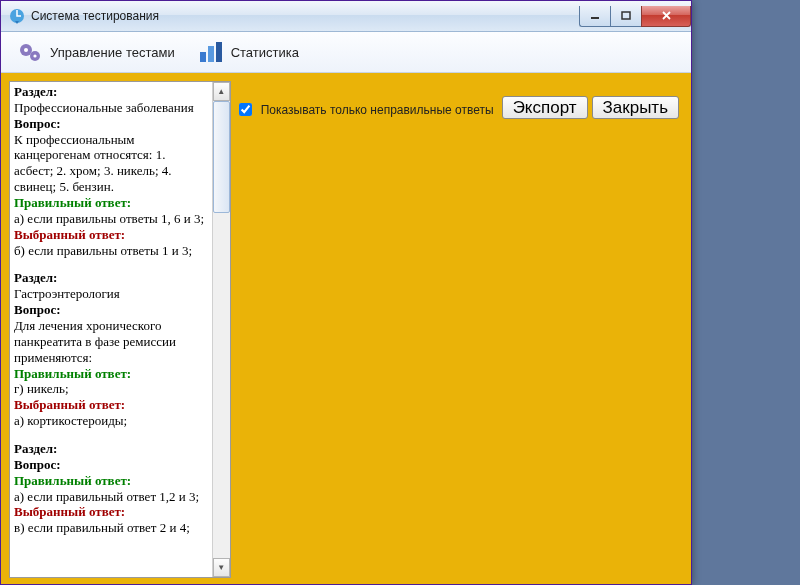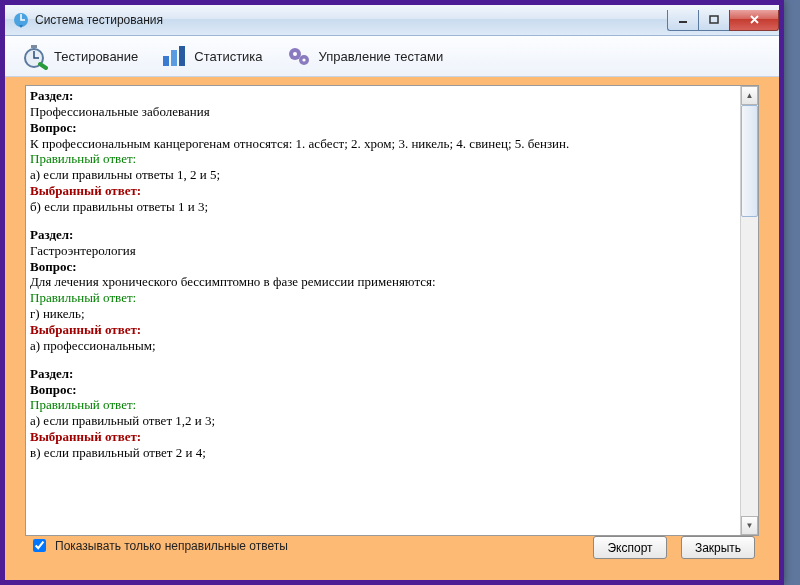--- a/index.html
+++ b/index.html
@@ -1,44 +1,44 @@
 <!DOCTYPE html>
 <html><head>
 <meta charset="utf-8">
 <style>
   html,body{margin:0;padding:0;font-family:"Segoe UI",Tahoma,Arial,sans-serif;background:#5f779c}
-  .window{width:784px;height:585px;background:#fff;border:5px solid #4c1d95;box-sizing:border-box;display:flex;flex-direction:column;box-shadow:0 0 8px rgba(0,0,0,.4)}
+  .window{width:692px;height:585px;background:#fff;border:1px solid #4c1d95;box-sizing:border-box;display:flex;flex-direction:column;box-shadow:0 0 8px rgba(0,0,0,.4)}
   .titlebar{height:30px;background:linear-gradient(#f3f7fc,#dde8f5 45%,#c9dbef 46%,#dde9f6);display:flex;align-items:center;border-bottom:1px solid #9db7d4;position:relative}
   .tb-icon{width:16px;height:16px;margin:0 6px 0 8px}
   .tb-title{font-size:12px;color:#1a1a1a}
   .tb-controls{margin-left:auto;display:flex;height:20px;margin-right:0}
   .tb-btn{width:30px;height:20px;border:1px solid #5a7aa0;border-top:none;background:linear-gradient(#eaf1fa,#cadcf0);display:flex;align-items:center;justify-content:center;color:#2a2a2a}
   .tb-btn:not(:last-child){border-right:none}
   .tb-btn.min{border-bottom-left-radius:3px}
   .tb-btn.close{width:48px;background:linear-gradient(#e9a3a0,#d5655d 45%,#c43c30 46%,#d76058);border-color:#8a3a33;border-bottom-right-radius:3px;color:#fff}
   .tb-btn svg{display:block}
   .toolbar{height:40px;background:linear-gradient(#fcfdff,#eef3fb);border-bottom:1px solid #c8d4e4;display:flex;align-items:center;padding:0 6px;gap:4px}
   .tool{display:flex;align-items:center;gap:6px;padding:2px 8px;border:1px solid transparent;border-radius:3px;font-size:13px;color:#222;cursor:default}
   .ticon{width:28px;height:28px}
-  .client{flex:1;padding:8px 20px 6px;background:#fdba74;display:flex;flex-direction:column;min-height:0}
+  .client{flex:1;padding:8px 8px 6px;background:#eab308;display:flex;flex-direction:row;min-height:0}
   .content-box{flex:1;border:1px solid #9a9a9a;background:#fff;display:flex;min-height:0}
   .content{flex:1;overflow:hidden;padding:2px 4px;font-family:"Times New Roman",serif;font-size:13px;line-height:1.22;color:#000}
   .label{font-weight:bold}
-  .correct{color:#008000;font-weight:normal}
+  .correct{color:#008000;font-weight:bold}
   .chosen{color:#a00000;font-weight:bold}
   .block{margin-bottom:12px}
   .scrollbar{width:17px;background:#f0f0f0;border-left:1px solid #d0d0d0;display:flex;flex-direction:column}
   .sb-btn{height:17px;background:linear-gradient(#fdfdfd,#e6e6e6);border:1px solid #b4b4b4;margin:0;display:flex;align-items:center;justify-content:center;font-size:8px;color:#555}
   .sb-track{flex:1;position:relative}
   .sb-thumb{position:absolute;left:0;right:0;top:0;height:110px;background:linear-gradient(90deg,#f3f6fa,#dbe6f4);border:1px solid #9cb7d8;border-radius:2px}
-  .footer{height:38px;display:flex;align-items:flex-start;padding:0 4px;gap:14px}
+  .footer{height:38px;display:flex;align-items:flex-end;padding:0 4px;gap:4px}
   .chk{display:flex;align-items:center;gap:6px;font-size:12px;color:#222}
   .chk input{width:13px;height:13px}
   .spacer{flex:1}
-  .btn{min-width:74px;height:23px;font-size:12px;background:linear-gradient(#fdfdfd,#e7e7e7);border:1px solid #8a8a8a;border-radius:3px;color:#000;padding:0 10px}
+  .btn{min-width:74px;height:23px;font-size:17px;background:linear-gradient(#fdfdfd,#e7e7e7);border:1px solid #8a8a8a;border-radius:3px;color:#000;padding:0 10px}
 </style>
 </head>
 <body>
 
 <div class="window">
 
   <div class="titlebar">
     <svg class="tb-icon" viewBox="0 0 16 16">
       <circle cx="8" cy="8" r="7" fill="#4aa3e0"></circle>
       <path d="M8 2 L8 8 L12 8" stroke="#fff" stroke-width="1.5" fill="none"></path>
@@ -60,70 +60,61 @@
         <svg width="11" height="10">
             <path d="M2 1 L9 8 M9 1 L2 8" stroke="#fff" stroke-width="1.8"></path>
           </svg>
       </div>
     </div>
   </div>
 
   <div class="toolbar">
     <div class="tool">
       <svg class="ticon" viewBox="0 0 28 28">
-        <circle cx="14" cy="16" r="9" fill="#e8eef6" stroke="#5a7aa0" stroke-width="2"></circle>
-        <rect x="11" y="3" width="6" height="3" fill="#7a8aa0"></rect>
-        <path d="M14 9 L14 16 L19 16" stroke="#2a4a7a" stroke-width="1.5" fill="none"></path>
-        <path d="M20 22 L26 26" stroke="#2a9a3a" stroke-width="4" stroke-linecap="round"></path>
+        <g fill="#8a7ac0">
+          <circle cx="10" cy="12" r="6"></circle>
+            <circle cx="10" cy="12" r="2" fill="#fff"></circle>
+          <circle cx="19" cy="18" r="5"></circle>
+            <circle cx="19" cy="18" r="1.6" fill="#fff"></circle>
+        </g>
       </svg>
-      <span>Тестирование</span>
+      <span>Управление тестами</span>
     </div>
     <div class="tool">
       <svg class="ticon" viewBox="0 0 28 28">
         <rect x="3" y="14" width="6" height="10" fill="#3a7ad0"></rect>
         <rect x="11" y="8" width="6" height="16" fill="#5a9ae0"></rect>
         <rect x="19" y="4" width="6" height="20" fill="#2a5aa0"></rect>
       </svg>
       <span>Статистика</span>
-    </div>
-    <div class="tool">
-      <svg class="ticon" viewBox="0 0 28 28">
-        <g fill="#8a7ac0">
-          <circle cx="10" cy="12" r="6"></circle>
-            <circle cx="10" cy="12" r="2" fill="#fff"></circle>
-          <circle cx="19" cy="18" r="5"></circle>
-            <circle cx="19" cy="18" r="1.6" fill="#fff"></circle>
-        </g>
-      </svg>
-      <span>Управление тестами</span>
     </div>
   </div>
 
   <div class="client">
     <div class="content-box">
       <div class="content" id="content">
           <div class="block">
             <div class="label">Раздел:</div>
             <div>Профессиональные заболевания</div>
             <div class="label">Вопрос:</div>
             <div>К профессиональным канцерогенам относятся: 1. асбест; 2. хром; 3. никель; 4. свинец; 5. бензин.</div>
             <div class="correct">Правильный ответ:</div>
-            <div>а) если правильны ответы 1, 2 и 5;</div>
+            <div>а) если правильны ответы 1, 6 и 3;</div>
             <div class="chosen">Выбранный ответ:</div>
             <div>б) если правильны ответы 1 и 3;</div>
           </div>
           <div class="block">
             <div class="label">Раздел:</div>
             <div>Гастроэнтерология</div>
             <div class="label">Вопрос:</div>
-            <div>Для лечения хронического бессимптомно в фазе ремиссии применяются:</div>
+            <div>Для лечения хронического панкреатита в фазе ремиссии применяются:</div>
             <div class="correct">Правильный ответ:</div>
             <div>г) никель;</div>
             <div class="chosen">Выбранный ответ:</div>
-            <div>а) профессиональным;</div>
+            <div>а) кортикостероиды;</div>
           </div>
           <div class="block">
             <div class="label">Раздел:</div>
             <div class="label">Вопрос:</div>
             <div class="correct">Правильный ответ:</div>
             <div>а) если правильный ответ 1,2 и 3;</div>
             <div class="chosen">Выбранный ответ:</div>
             <div>в) если правильный ответ 2 и 4;</div>
           </div>
           <div class="label" style="opacity: 0;">Р</div>

